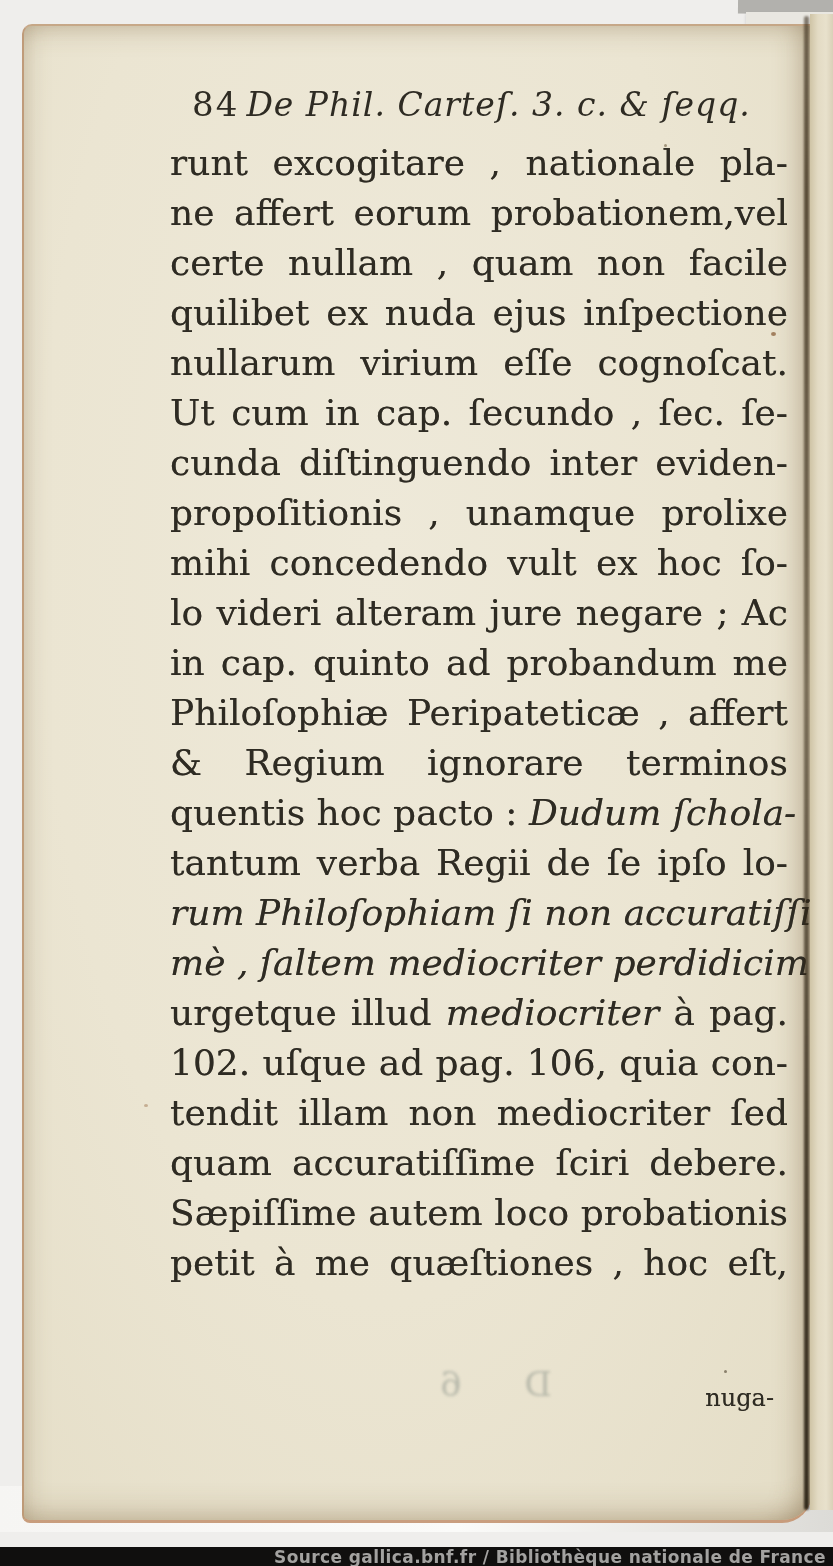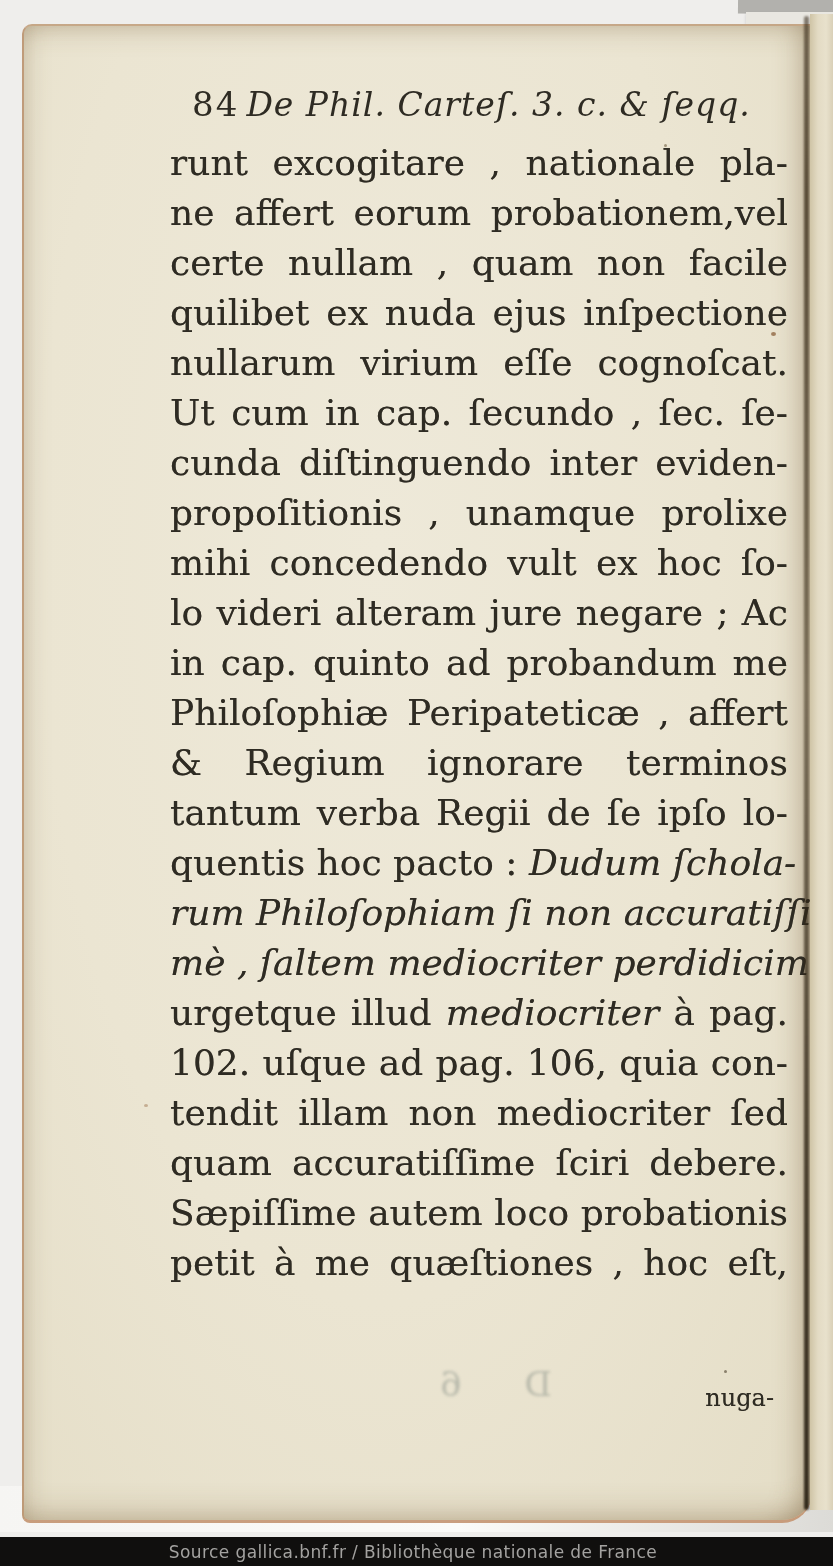--- a/index.html
+++ b/index.html
@@ -87,23 +87,23 @@
     transform:scaleX(-1);filter:blur(1.6px);
   }
   
   .speck{position:absolute;border-radius:50%;}
   .speck.s1{left:747px;top:306px;width:5px;height:4px;background:rgba(125,75,35,.65);}
   .speck.s2{left:640px;top:118px;width:3px;height:3px;background:rgba(90,70,40,.5);}
   .speck.s3{left:700px;top:1344px;width:3px;height:3px;background:rgba(60,50,30,.55);}
   .speck.s4{left:120px;top:1078px;width:4px;height:3px;background:rgba(140,90,50,.4);}
   
   .footer-bar{
-    position:absolute;left:0;bottom:0;width:833px;height:29px;
+    position:absolute;left:0;bottom:0;width:833px;height:19px;
     background:var(--bar);
-    display:flex;align-items:center;justify-content:center;
+    display:flex;align-items:center;justify-content:flex-end;font-weight:bold;
   }
   .footer-bar span{
     font-family:"DejaVu Sans", sans-serif;
     font-size:17px;color:var(--bar_text);letter-spacing:.4px;
     padding-right:7px;
   }
 </style>
 </head>
 <body>
 
@@ -124,22 +124,22 @@
       <div class="line"><span>quilibet ex nuda ejus inſpectione</span></div>
       <div class="line"><span>nullarum virium eſſe cognoſcat.</span></div>
       <div class="line"><span>Ut cum in cap. ſecundo , ſec. ſe-</span></div>
       <div class="line"><span>cunda diſtinguendo inter eviden-</span></div>
       <div class="line"><span>propoſitionis , unamque prolixe</span></div>
       <div class="line"><span>mihi concedendo vult ex hoc ſo-</span></div>
       <div class="line"><span>lo videri alteram jure negare ; Ac</span></div>
       <div class="line"><span>in cap. quinto ad probandum me</span></div>
       <div class="line"><span>Philoſophiæ Peripateticæ , affert</span></div>
       <div class="line"><span>&amp; Regium ignorare terminos</span></div>
+      <div class="line"><span>quentis hoc pacto : </span><span class="it">Dudum ſchola-</span></div>
       <div class="line"><span>tantum verba Regii de ſe ipſo lo-</span></div>
-      <div class="line"><span>quentis hoc pacto : </span><span class="it">Dudum ſchola-</span></div>
       <div class="line"><span class="it">rum Philoſophiam ſi non accuratiſſi-</span></div>
       <div class="line"><span class="it">mè , ſaltem mediocriter perdidicimus.</span></div>
       <div class="line"><span>urgetque illud </span><span class="it">mediocriter</span><span> à pag.</span></div>
       <div class="line"><span>102. uſque ad pag. 106, quia con-</span></div>
       <div class="line"><span>tendit illam non mediocriter ſed</span></div>
       <div class="line"><span>quam accuratiſſime ſciri debere.</span></div>
       <div class="line"><span>Sæpiſſime autem loco probationis</span></div>
       <div class="line"><span>petit à me quæſtiones , hoc eſt,</span></div>
     </div>
 

